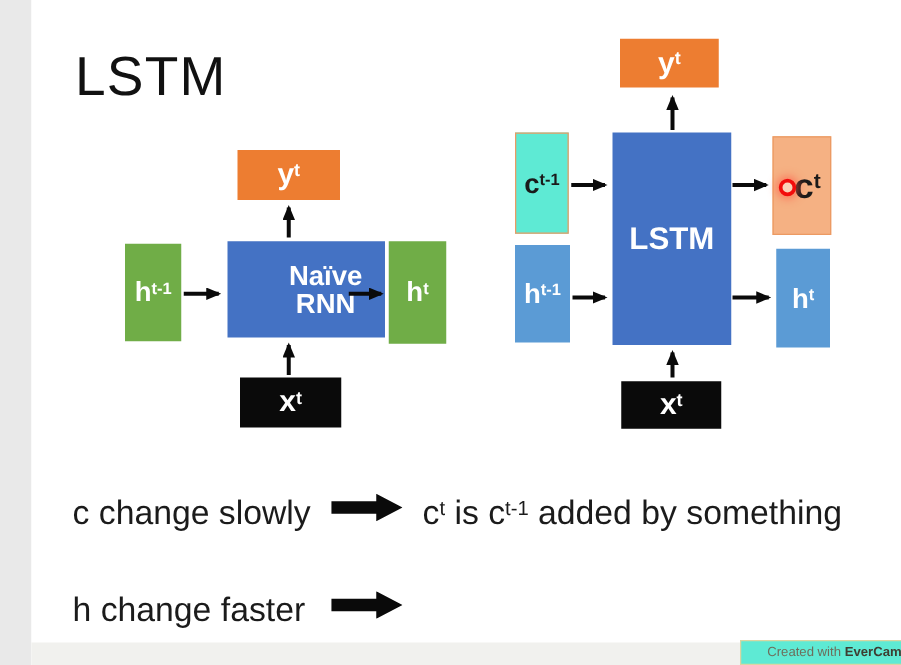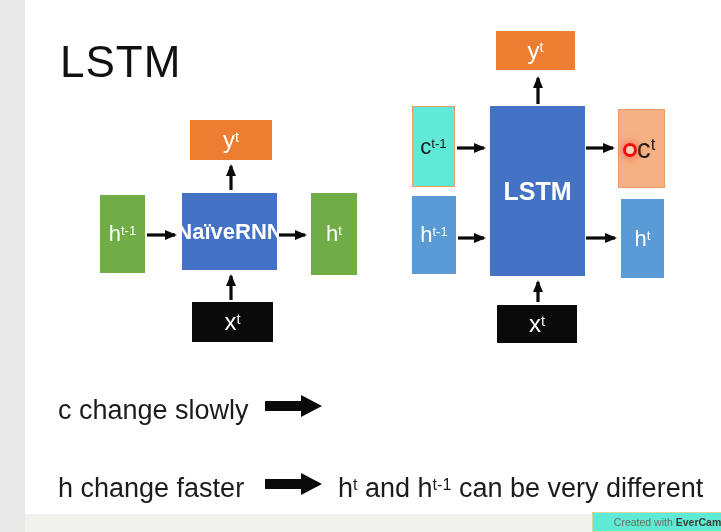--- a/index.html
+++ b/index.html
@@ -6,28 +6,28 @@
   .stage{
     position:relative;width:721px;height:532px;background:#ffffff;
     font-family:"Liberation Sans", sans-serif;overflow:hidden;margin-left:25px;
   }
   .title{
     position:absolute;left:35px;top:40px;font-size:44px;font-weight:300;
     color:#111;letter-spacing:1px;line-height:1;
   }
   .box{
     position:absolute;display:flex;align-items:center;justify-content:center;
-    color:#fff;font-weight:400;text-align:center;
+    color:#fff;font-weight:700;text-align:center;
   }
   .box .lbl{line-height:1;white-space:nowrap;}
   sup,.sup{
     font-size:0.60em;line-height:0;position:relative;top:-0.45em;
     vertical-align:baseline;font-weight:inherit;
   }
-  .cell-two-line{flex-direction:row;font-weight:600;line-height:1.2;}
+  .cell-two-line{flex-direction:column;font-weight:600;line-height:1.2;padding-left:31px;}
   .dark-text{color:#1a1a1a;}
   .peach-border{border:1px solid #ec9a63;box-sizing:border-box;}
   .red-ring{
     position:absolute;left:4px;top:33px;width:8px;height:8px;border:3px solid #f30c0c;
     border-radius:50%;box-shadow:0 0 7px 2px rgba(255,90,70,.65);background:rgba(255,230,220,.6);
   }
   .arrows{position:absolute;left:0;top:0;width:721px;height:532px;pointer-events:none;}
   .note{
     position:absolute;left:33px;display:flex;align-items:flex-start;
     font-size:27px;color:#1b1b1b;white-space:nowrap;
@@ -117,28 +117,28 @@
     <line x1="433" y1="238" x2="459" y2="238" stroke="#0a0a0a" stroke-width="3.2" marker-end="url(#ah)"></line>
     <line x1="561" y1="238" x2="590" y2="238" stroke="#0a0a0a" stroke-width="3.2" marker-end="url(#ah)"></line>
     <line x1="513" y1="302" x2="513" y2="282" stroke="#0a0a0a" stroke-width="3.2" marker-end="url(#ah)"></line>
   </svg>
 
   <div class="note" style="top:395px;">
     <span class="note-label">c change slowly</span>
     <svg class="block-arrow" width="57" height="22" viewBox="0 0 57 22">
       <polygon points="0,6 36,6 36,0 57,11 36,22 36,16 0,16" fill="#0a0a0a"></polygon>
     </svg>
+    <span class="note-text"><span>c</span><sup>t</sup><span> is c</span><sup>t-1</sup><span> added by something</span></span>
   </div>
 
   <div class="note" style="top:473px;">
     <span class="note-label">h change faster</span>
     <svg class="block-arrow" width="57" height="22" viewBox="0 0 57 22">
       <polygon points="0,6 36,6 36,0 57,11 36,22 36,16 0,16" fill="#0a0a0a"></polygon>
     </svg>
-    <span class="note-text"><span>h</span><sup>t</sup><span> and h</span><sup>t-1</sup><span> can be very different</span></span>
   </div>
 
   <div class="band"></div>
   <div class="badge">
     <span>Created with</span>
     <span class="brand">EverCam</span>
     <span>.</span>
   </div>
 
 </div>

